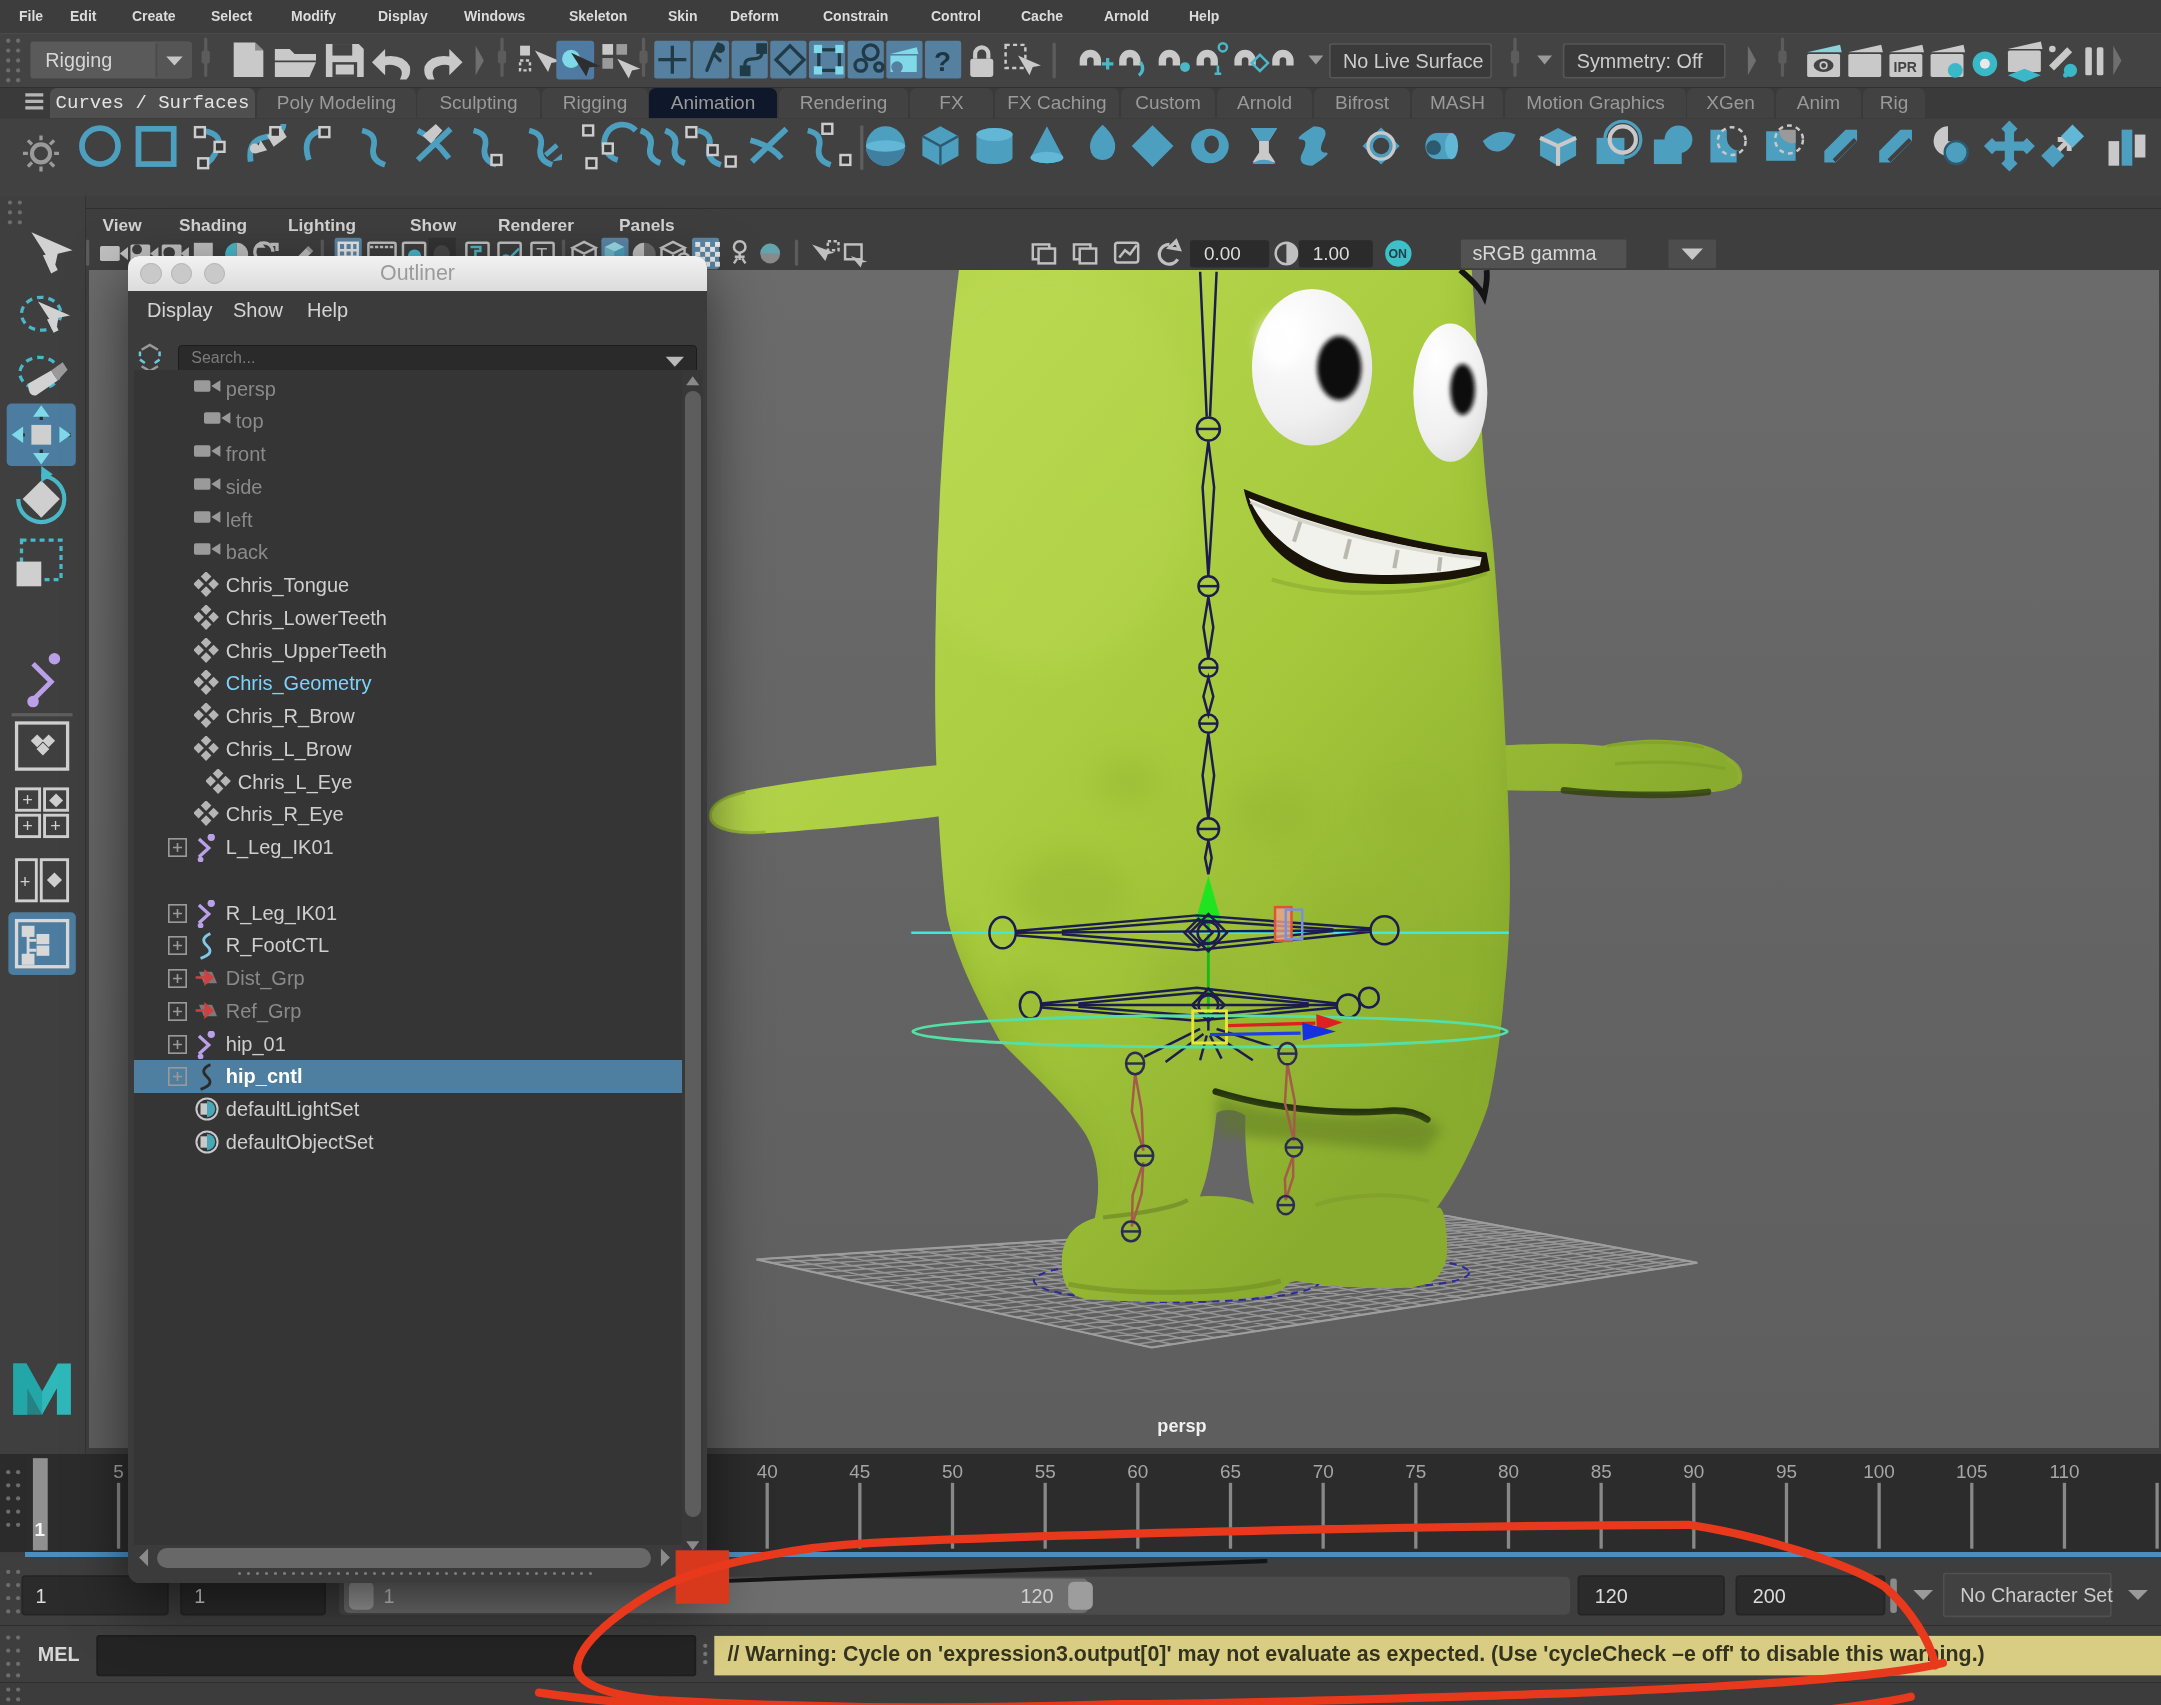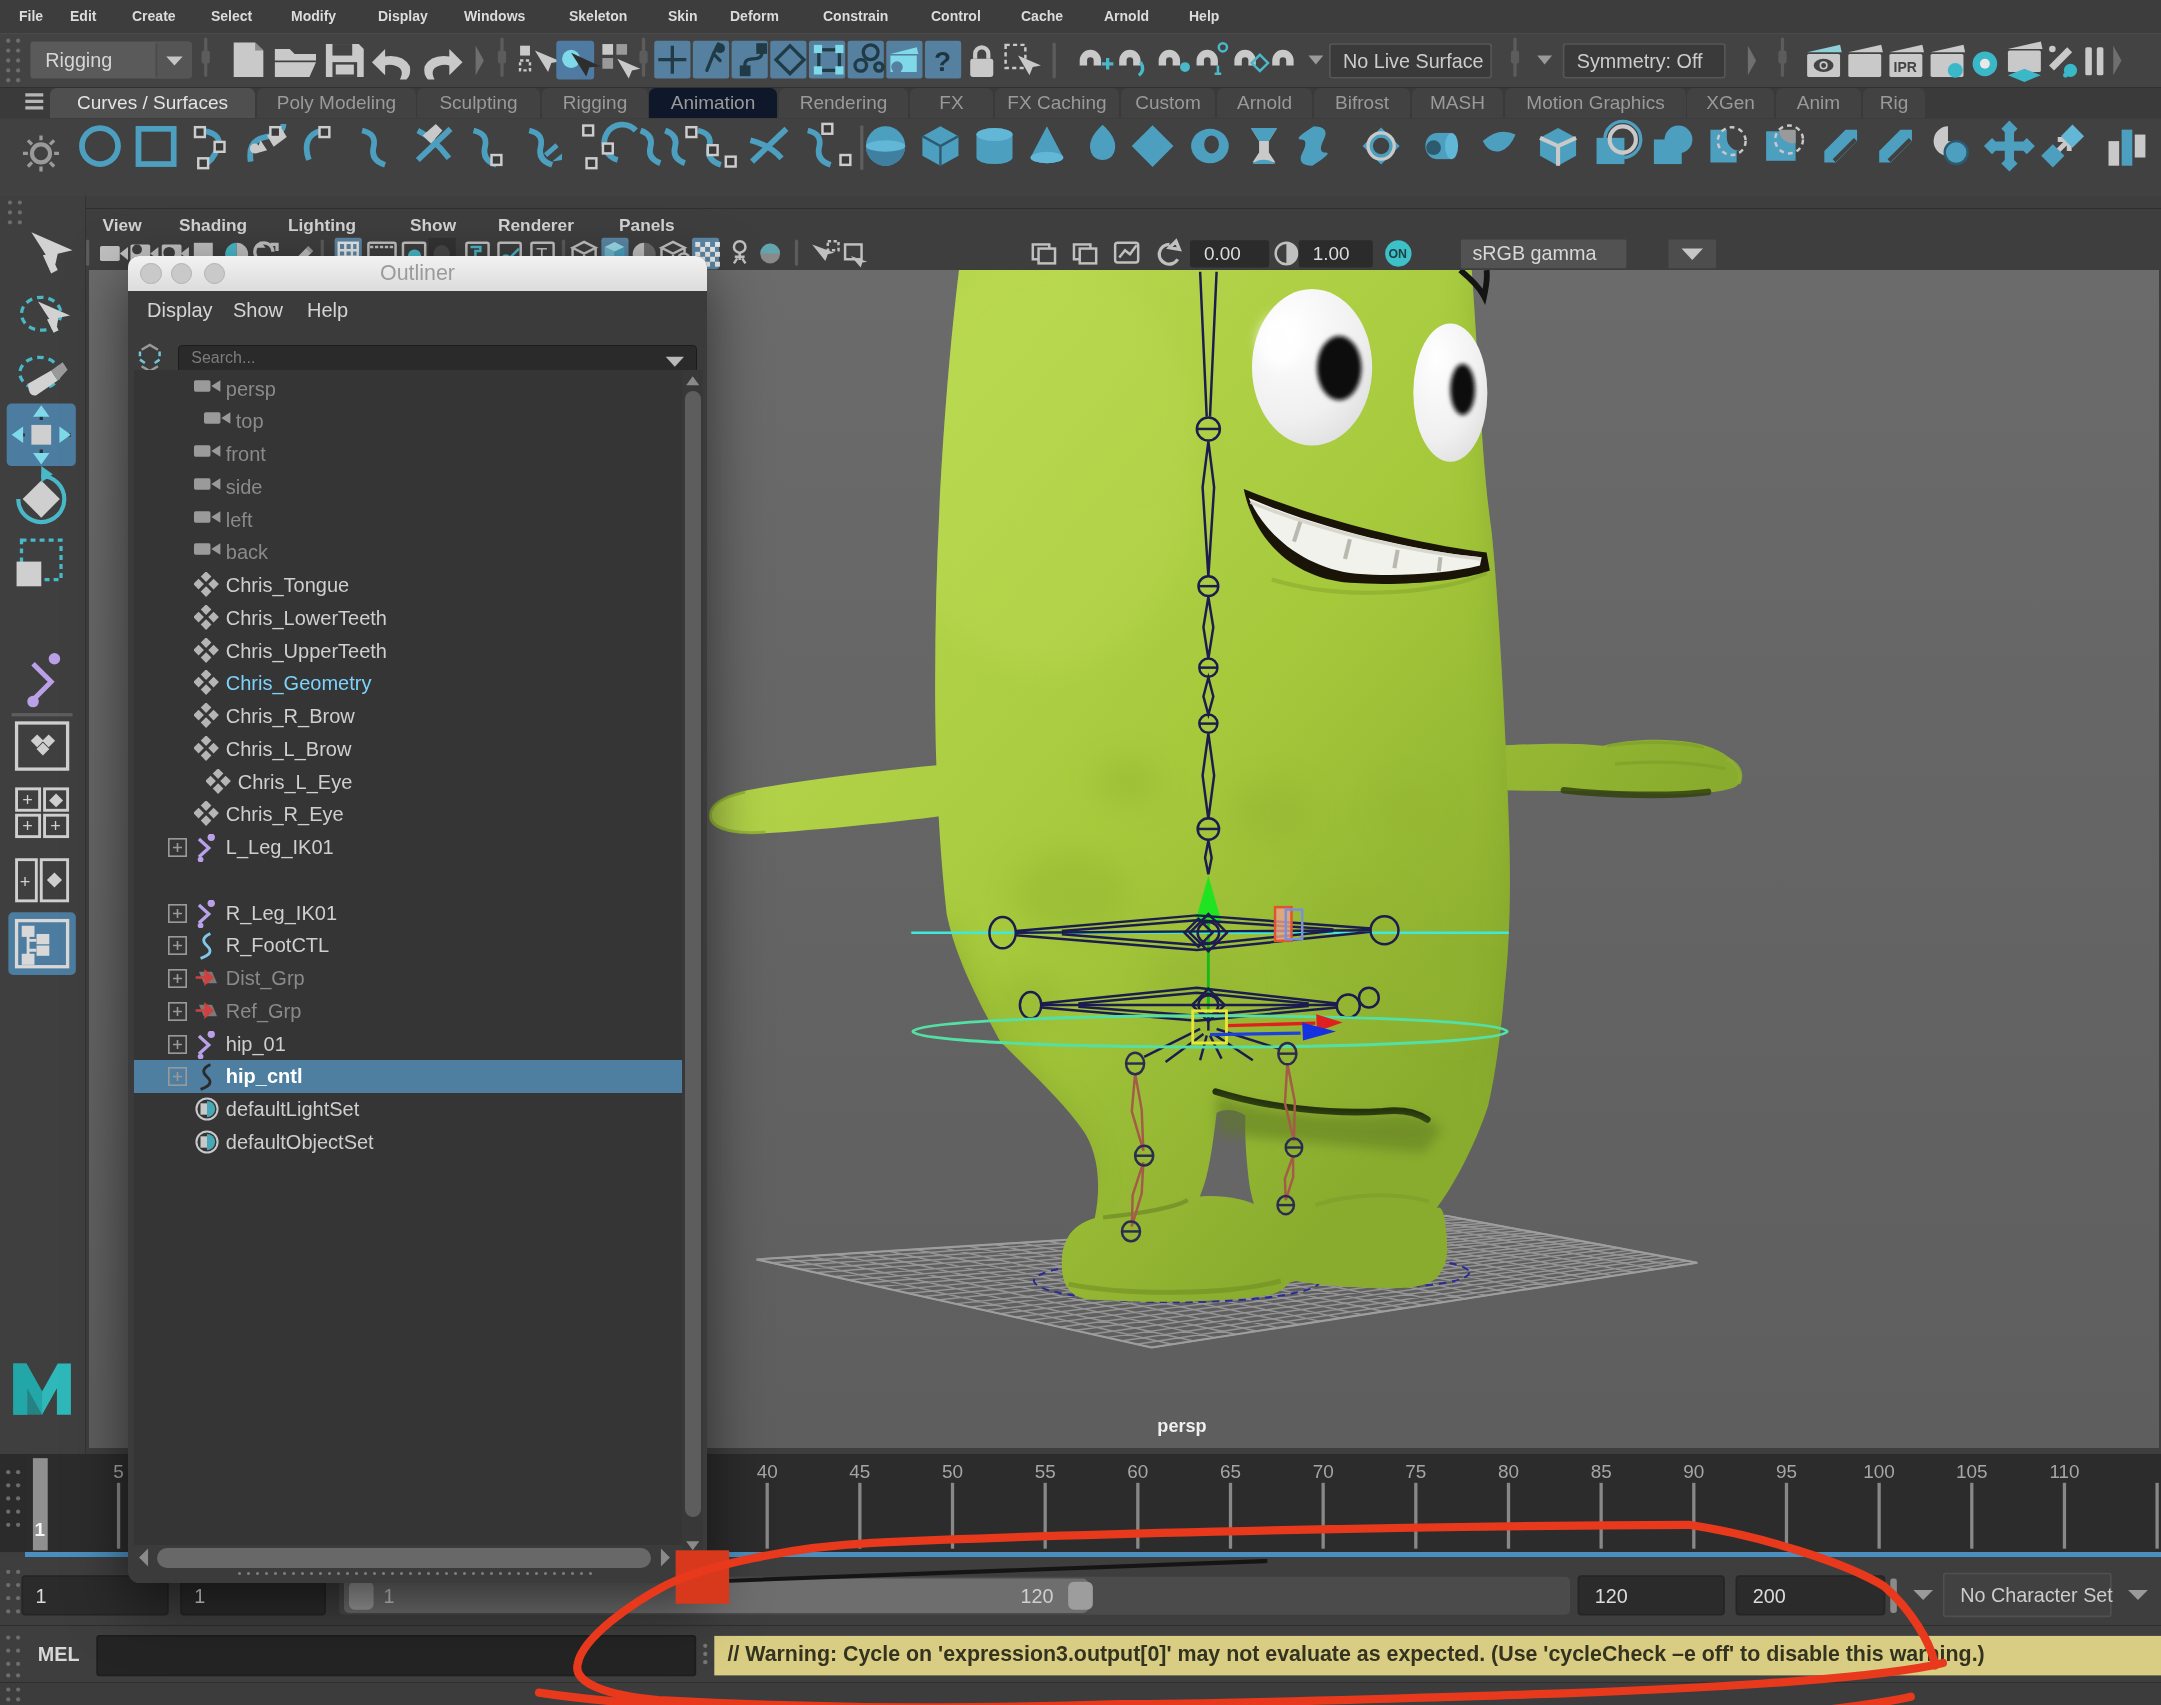--- a/index.html
+++ b/index.html
@@ -199,21 +199,21 @@
   <path d="M2614,14 l10,18 -10,18 z" fill="#6f6f6f"></path>
 </g>
     </svg>
 </div>
 
 <div class="abs" id="shelftabs" style="left:0;top:87px;width:2161px;height:31px;background:#3a3a3a;border-top:1.6px solid #303030;">
   <svg width="49" height="30" style="position:absolute;left:0;top:0;" viewBox="0 0 60 36">
       <path d="M31,8 h22 M31,16 h22 M31,24 h22" stroke="#b5b5b5" stroke-width="4"></path>
     </svg>
   <div id="tabs" style="position:absolute;left:0;top:0;height:30px;font-size:19px;line-height:30px;color:#9a9a9a;">
-    <span class="txt" style="left:50px;width:205px;text-align:center;background:#4f4f4f;color:#e4e4e4;border-radius:6.6px 6.6px 0 0;height:30px;">Curves / Surfaces</span>
+    <span class="txt" style="left:50px;width:205px;text-align:center;background:#4f4f4f;color:#e4e4e4;border-radius:6.6px 6.6px 0 0;height:30px;font-family:Liberation Mono, monospace;">Curves / Surfaces</span>
     <span class="txt" style="left:257px;width:159px;text-align:center;background:#424242;border-radius:6.6px 6.6px 0 0;">Poly Modeling</span>
     <span class="txt" style="left:417px;width:123px;text-align:center;background:#424242;border-radius:6.6px 6.6px 0 0;">Sculpting</span>
     <span class="txt" style="left:542px;width:106px;text-align:center;background:#424242;border-radius:6.6px 6.6px 0 0;">Rigging</span>
     <span class="txt" style="left:649px;width:128px;text-align:center;background:#0f172a;border-radius:6.6px 6.6px 0 0;">Animation</span>
     <span class="txt" style="left:779px;width:129px;text-align:center;background:#424242;border-radius:6.6px 6.6px 0 0;">Rendering</span>
     <span class="txt" style="left:910px;width:83px;text-align:center;background:#424242;border-radius:6.6px 6.6px 0 0;">FX</span>
     <span class="txt" style="left:995px;width:124px;text-align:center;background:#424242;border-radius:6.6px 6.6px 0 0;">FX Caching</span>
     <span class="txt" style="left:1121px;width:94px;text-align:center;background:#424242;border-radius:6.6px 6.6px 0 0;">Custom</span>
     <span class="txt" style="left:1217px;width:95px;text-align:center;background:#424242;border-radius:6.6px 6.6px 0 0;">Arnold</span>
     <span class="txt" style="left:1314px;width:96px;text-align:center;background:#424242;border-radius:6.6px 6.6px 0 0;">Bifrost</span>

